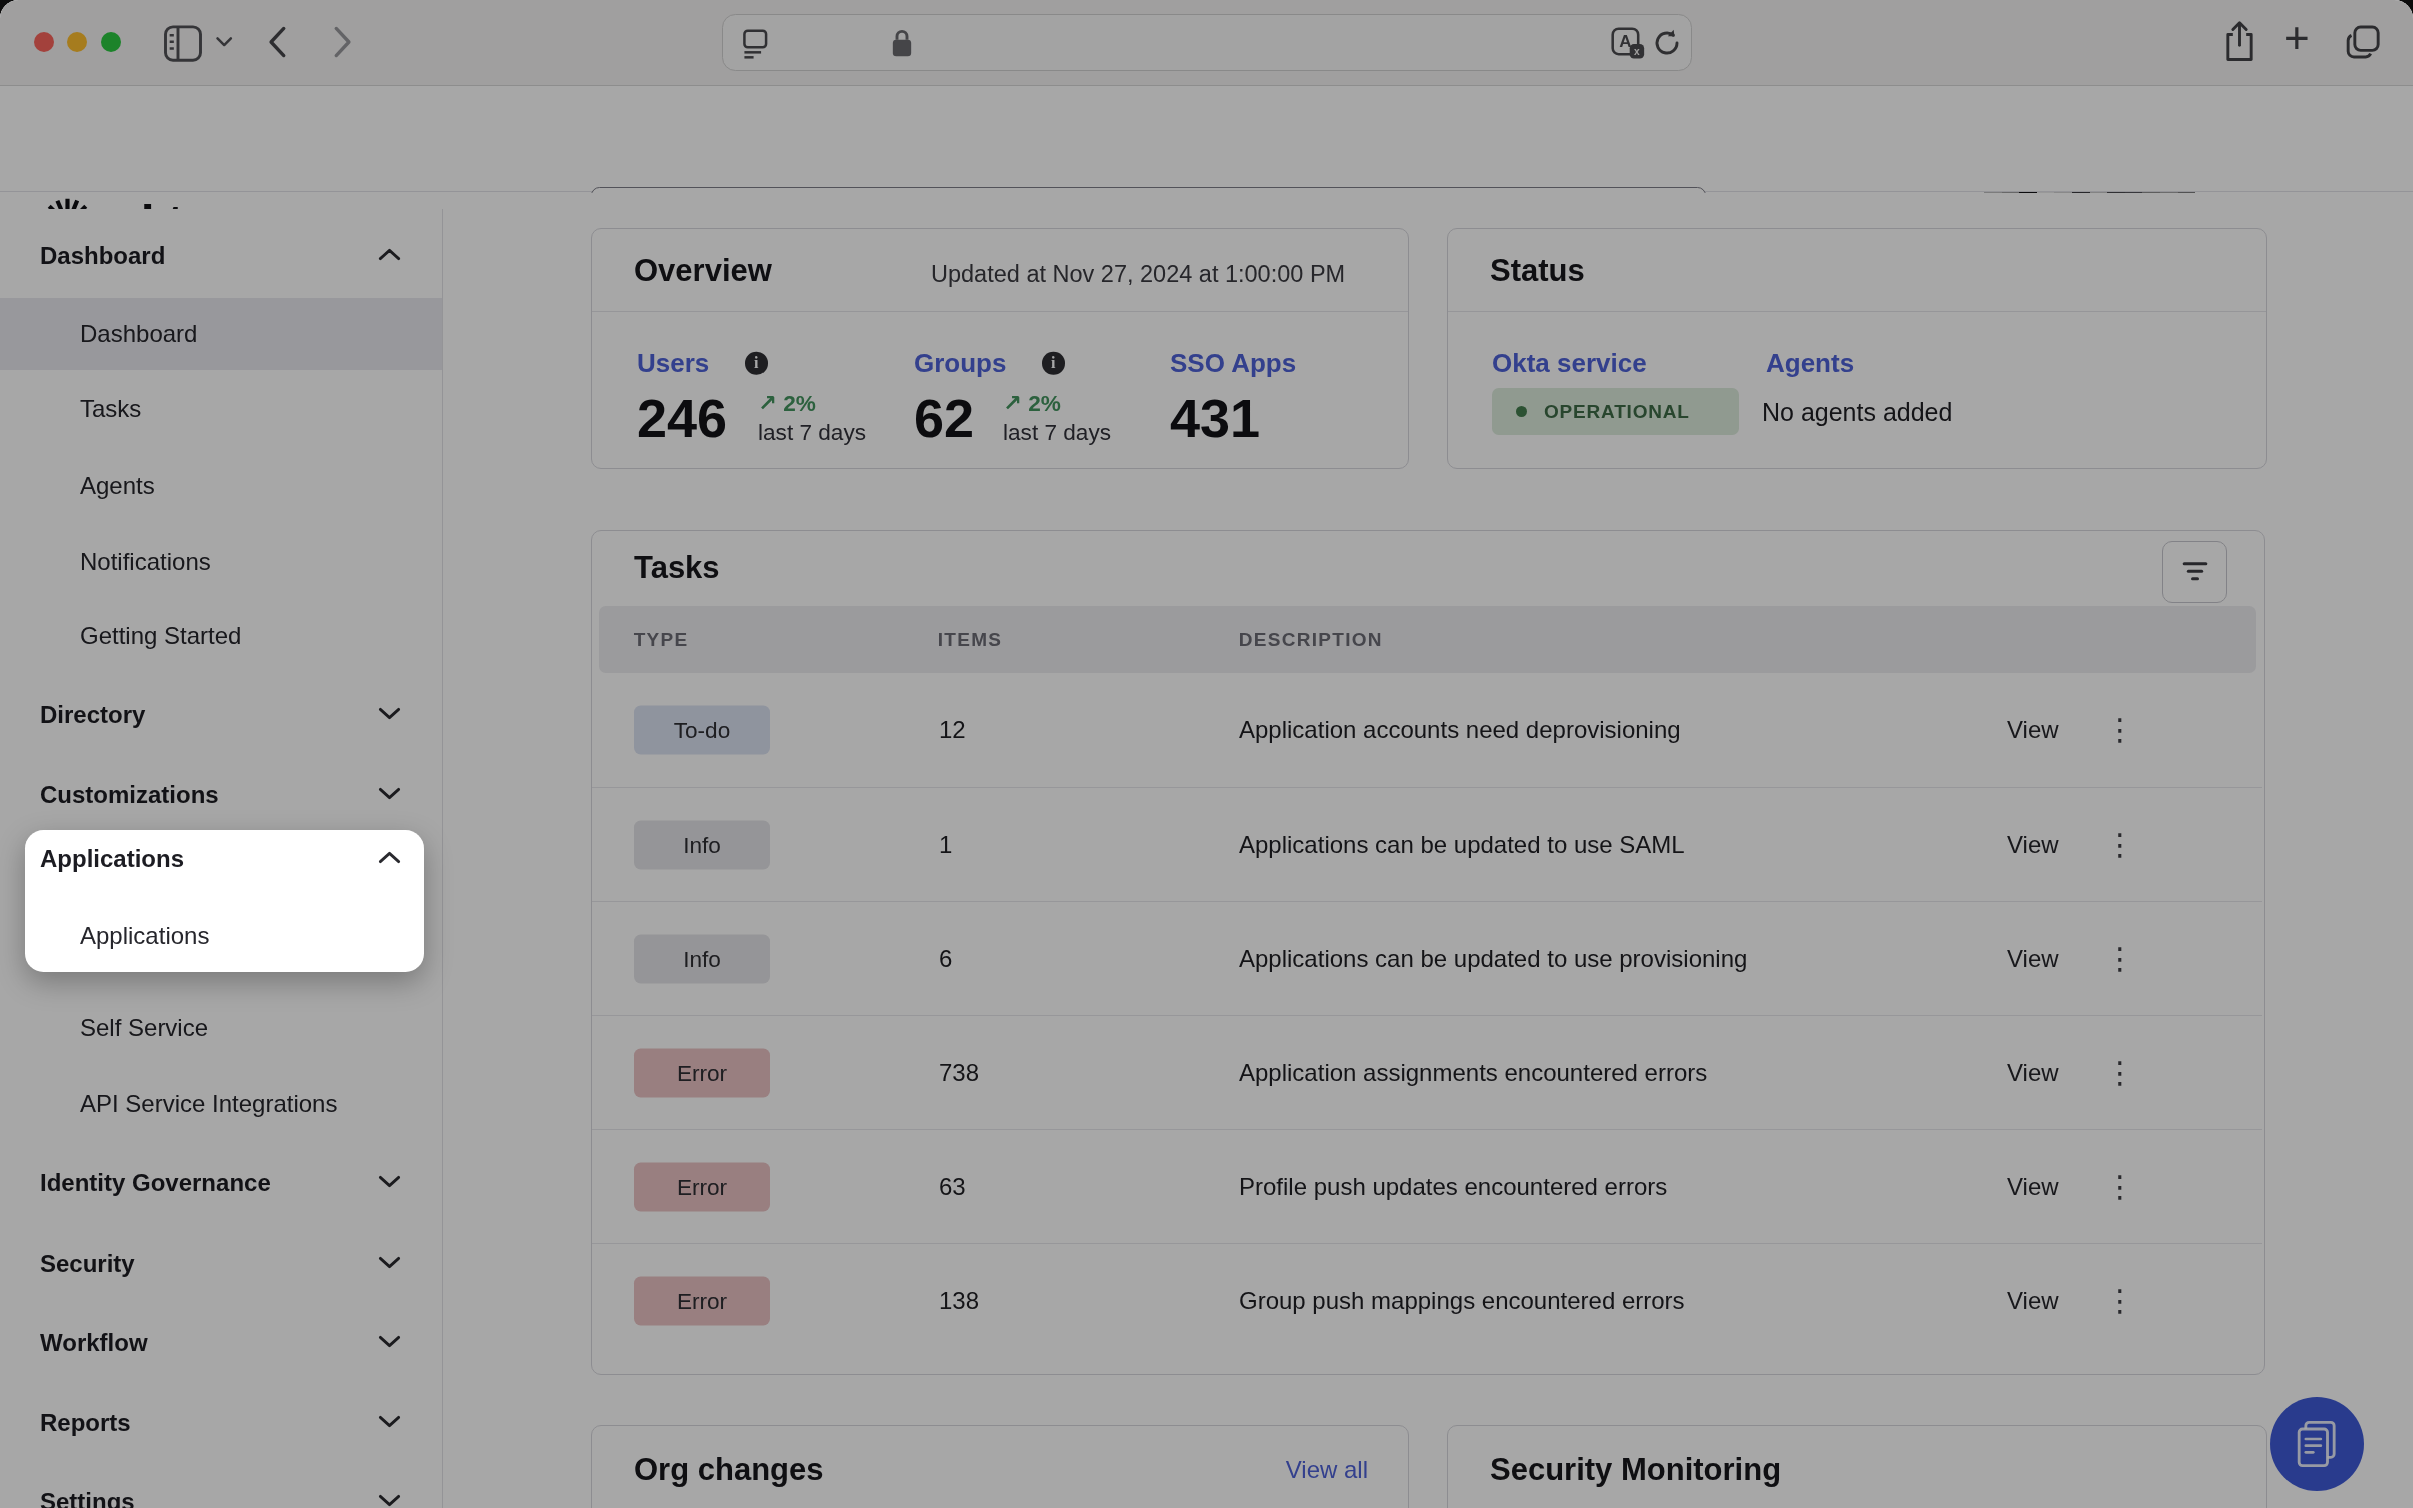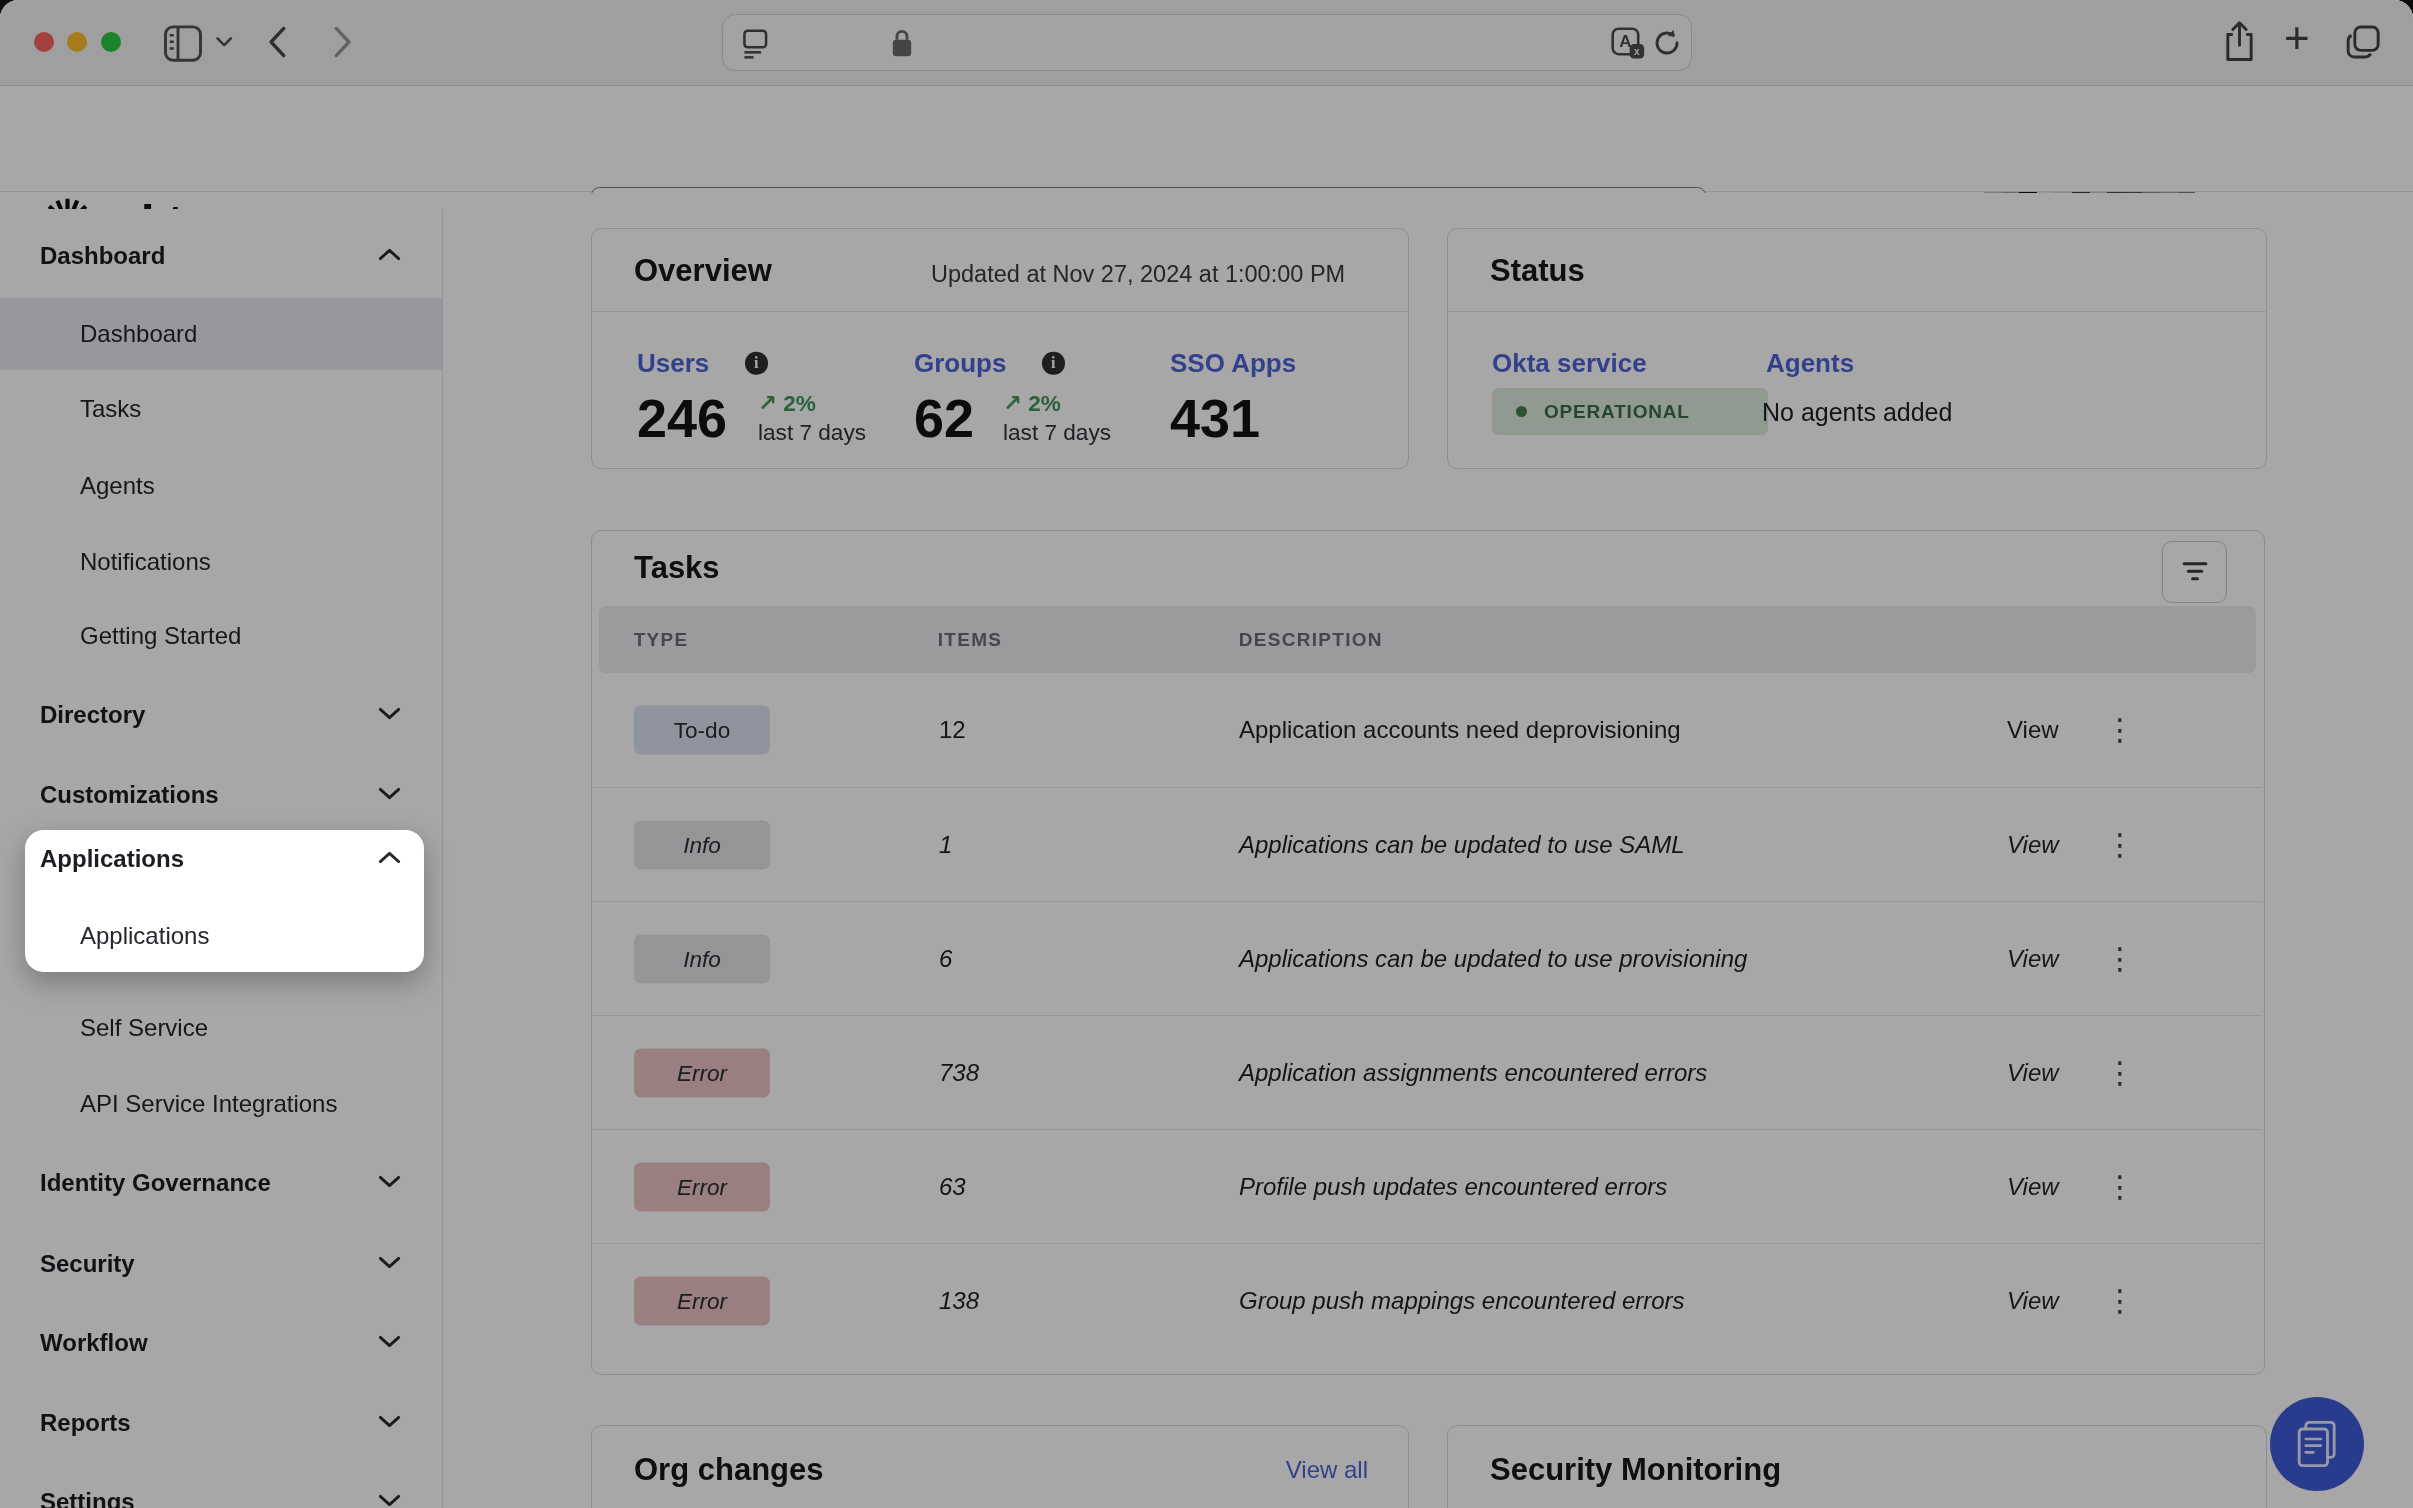--- a/index.html
+++ b/index.html
@@ -45,31 +45,31 @@
   .main-bg { position:absolute; left:445px; top:193px; width:1969px; height:1316px; background:#fff; }
   .card { position:absolute; background:#fff; border:1.7px solid #d8d8de; border-radius:10px; }
   .card-title { position:absolute; left:42px; font-size:31px; font-weight:700; color:#17171c; transform:translateY(-50%); white-space:nowrap; }
   .blue-label { position:absolute; transform:translateY(-50%); font-size:26px; font-weight:700; color:#4f62d8; white-space:nowrap; }
   .big-num { position:absolute; transform:translateY(-50%); font-size:54px; font-weight:700; color:#131318; }
   .trend { position:absolute; font-size:22.6px; color:#44945f; font-weight:700; white-space:nowrap; }
   .trend-period { position:absolute; font-size:22.6px; color:#32323a; white-space:nowrap; }
   .info-dot { position:absolute; width:22.6px; height:22.6px; border-radius:50%; background:#2e2e33; color:#fff; text-align:center; font-size:16px; font-weight:700; line-height:22.6px; font-family:"Liberation Serif","DejaVu Serif",serif; transform:translateY(-50%); }
   .hline { position:absolute; left:0; width:100%; border-top:1.7px solid #e6e6ea; }
 
-  .op-badge { position:absolute; left:44px; top:159px; width:276px; height:47px; background:#dcebdc; border-radius:6.7px; }
+  .op-badge { position:absolute; left:44px; top:159px; width:247px; height:47px; background:#dcebdc; border-radius:6.7px; }
   .op-badge .dot { position:absolute; left:23.5px; top:18.4px; width:11px; height:11px; border-radius:50%; background:#447d4e; }
   .op-badge .txt { position:absolute; left:52px; top:23.5px; transform:translateY(-50%); font-size:19px; font-weight:700; letter-spacing:0.8px; color:#3d6b47; }
 
   
   .filter-btn { position:absolute; right:37px; top:10px; width:65px; height:62px; border:1.7px solid #c7c7ce; border-radius:10px; background:#fff; color:#3c3c42; }
   .thead { position:absolute; left:6.7px; top:75px; width:1657px; height:67px; background:#ededf0; border-radius:6.7px;text-decoration:underline; }
   .th { position:absolute; top:50%; transform:translateY(-50%); font-size:19px; font-weight:700; letter-spacing:1.3px; color:#6b6b74; }
   .t-rows { position:absolute; left:0; top:142px; width:1670px; }
   .t-row { position:relative; height:114px; }
-  .t-row + .t-row { border-top:1.7px solid #e7e7eb;font-style:italic; }
+  .t-row + .t-row { border-top:1.7px solid #e7e7eb; }
   .badge { position:absolute; left:42px; top:50%; transform:translateY(-50%); width:136px; height:49px; border-radius:6.7px; text-align:center; font-size:22.6px; color:#2e2e33; line-height:49px; }
   .badge.todo { background:#dbe2f2; }
   .badge.info { background:#e4e4e8; }
   .badge.error { background:#eac2c4; }
   .cell { position:absolute; top:50%; transform:translateY(-50%); font-size:24px; color:#1f1f24; white-space:nowrap; }
   .view-link { left:1415px; color:#26262b; cursor:pointer; }
   .kebab { position:absolute; left:1513px; top:50%; transform:translateY(-50%); font-size:30px; color:#3f3f45; line-height:1; }
 
   .view-all { position:absolute; right:40px; top:44px; transform:translateY(-50%); font-size:24px; color:#4f62d8; white-space:nowrap; }
 

